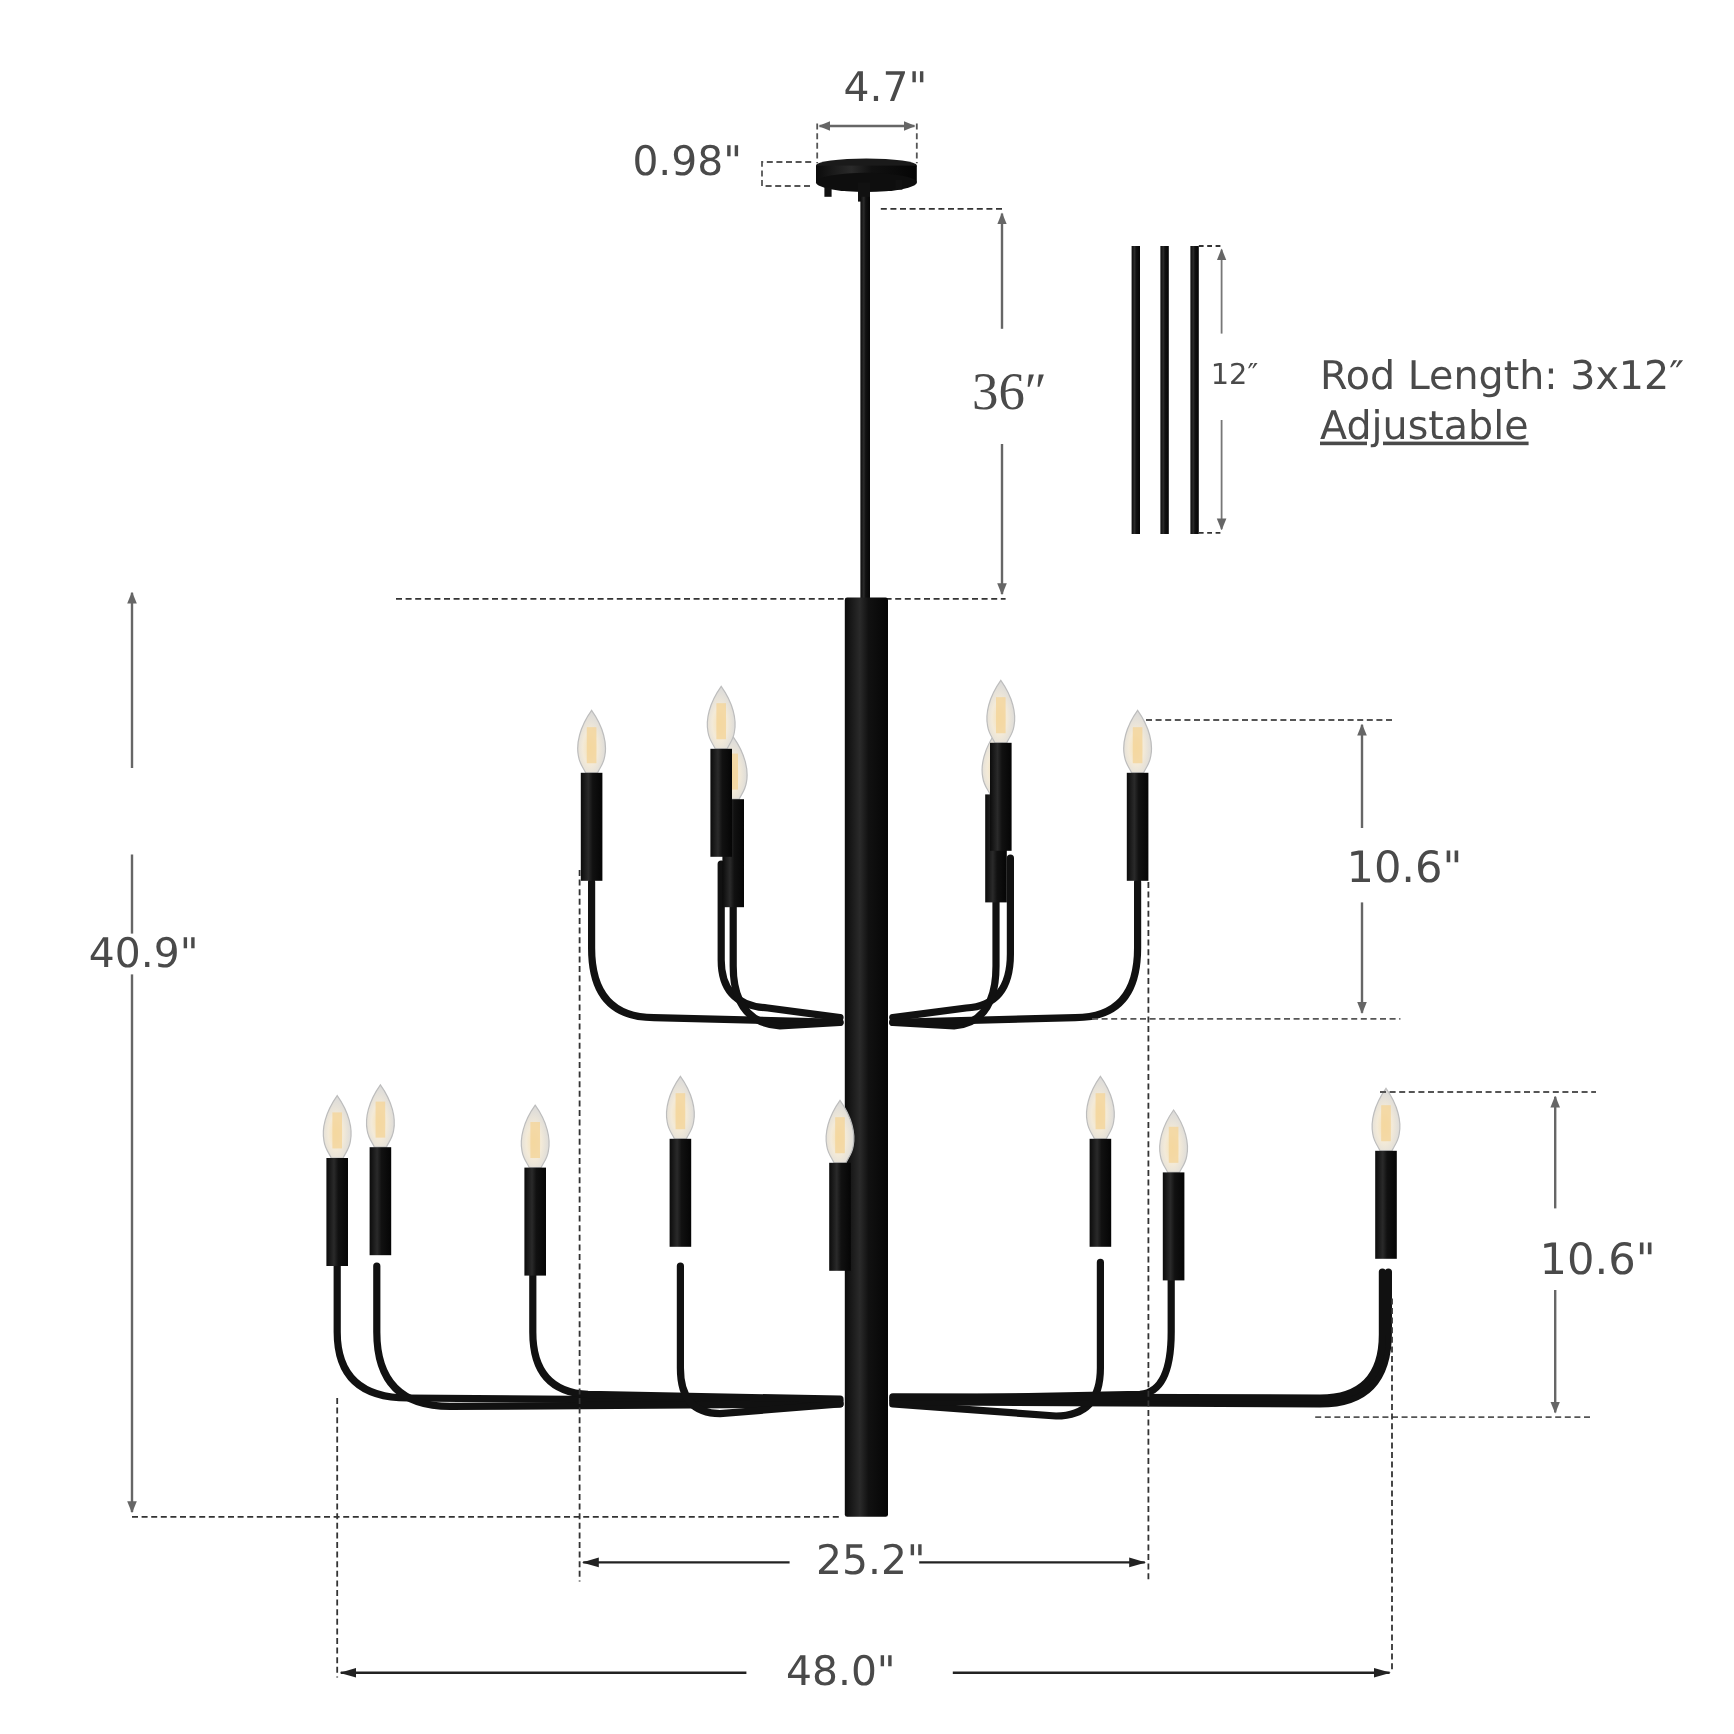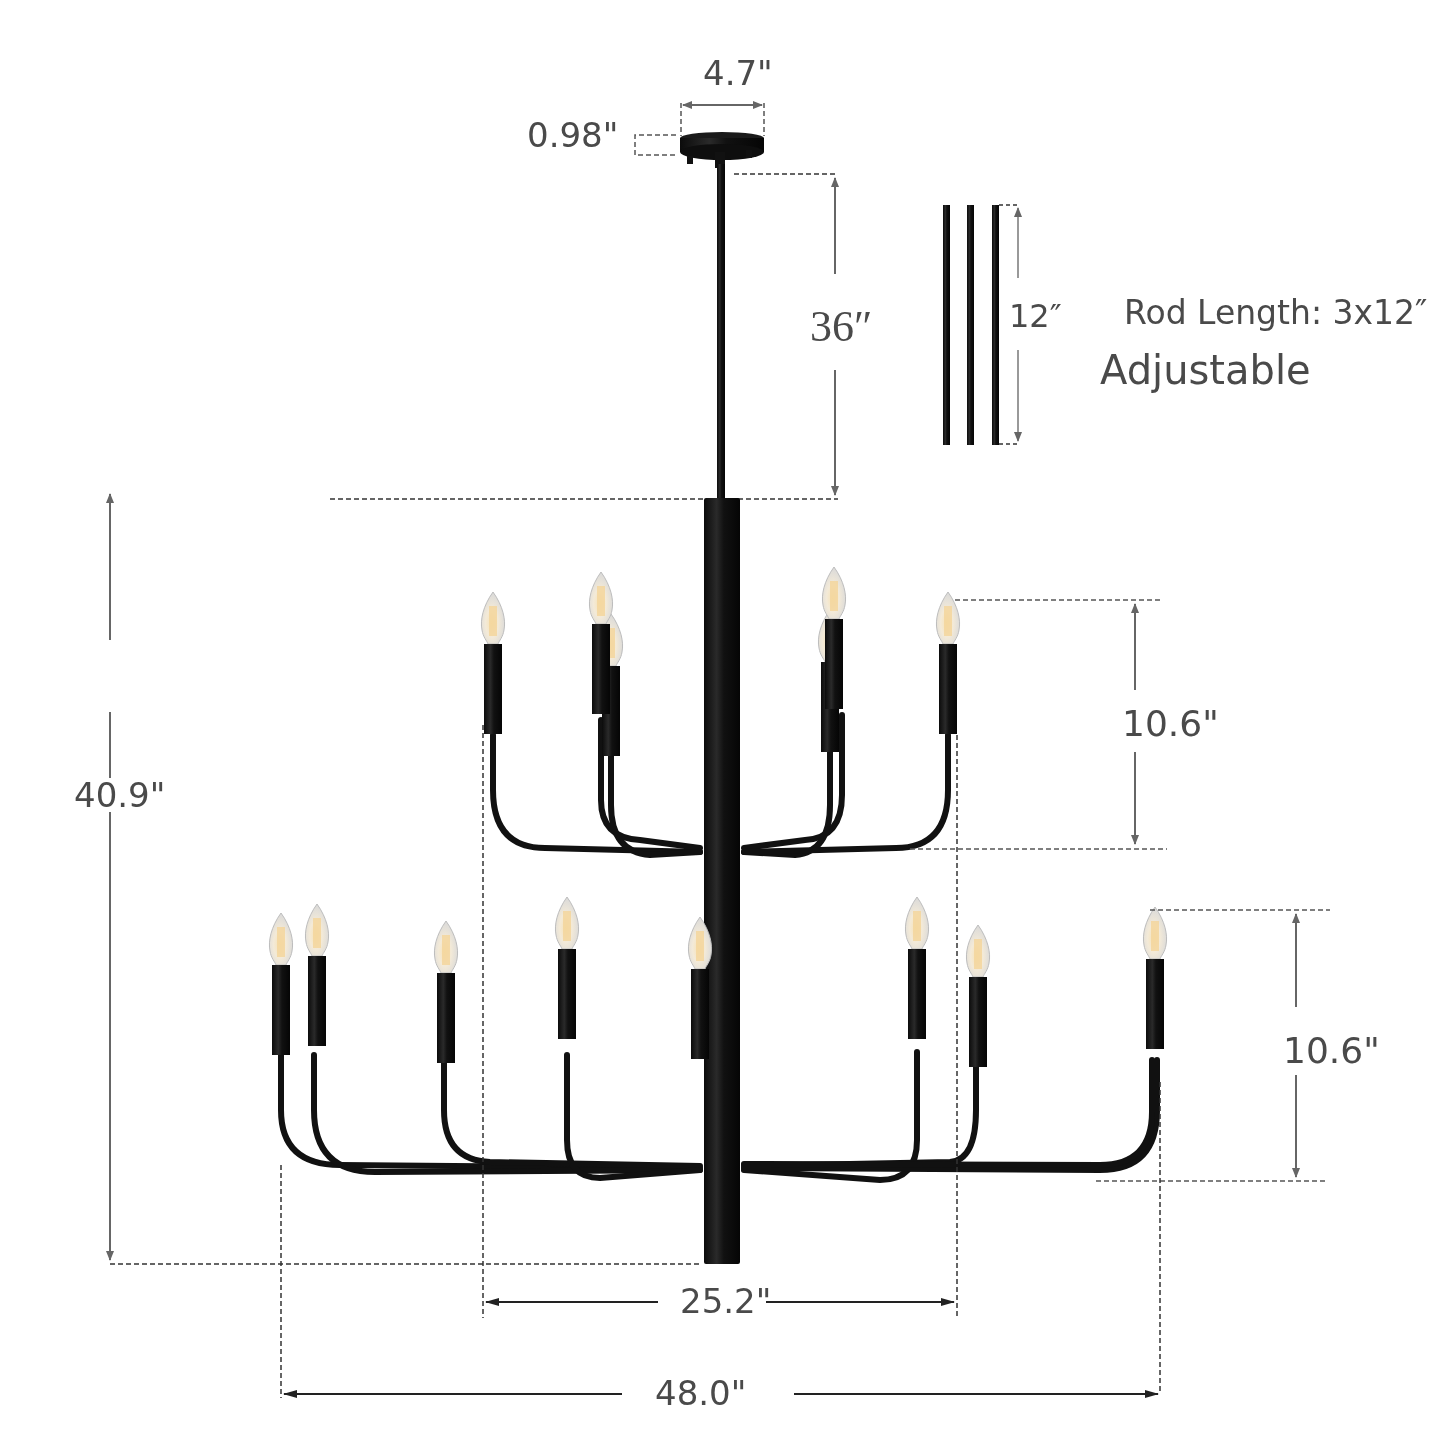--- a/index.html
+++ b/index.html
@@ -161,21 +161,21 @@
       <line x1="281" y1="1165" x2="281" y2="1398" stroke="#333" stroke-width="1.5" stroke-dasharray="5,3"></line>
       <line x1="1160" y1="1082" x2="1160" y2="1394" stroke="#333" stroke-width="1.5" stroke-dasharray="5,3"></line>
       <line x1="284" y1="1394" x2="622" y2="1394" stroke="#222" stroke-width="2" marker-start="url(#arrStartK)"></line>
       <line x1="794" y1="1394" x2="1158" y2="1394" stroke="#222" stroke-width="2" marker-end="url(#arrEndK)"></line>
     </g>
   </svg>
 
   <div class="label" style="left:703px;top:56px;font-size:34px;">4.7"</div>
   <div class="label" style="left:527px;top:118px;font-size:34px;">0.98"</div>
   <div class="label" style="left:810px;top:305px;font-size:44px;font-family:Liberation Serif, serif;">36″</div>
-  <div class="label" style="left:1009px;top:300px;font-size:32px;background:#fff;">12″</div>
-  <div class="label" style="left:1100px;top:296px;font-size:33px;margin-left:24px;">Rod Length: 3x12″</div>
-  <div class="label" style="left:1100px;top:350px;font-size:40px;">Adjustable</div>
+  <div class="label" style="left:1009px;top:300px;font-size:24px;background:#fff;">12″</div>
+  <div class="label" style="left:1100px;top:296px;font-size:33px;">Rod Length: 3x12″</div>
+  <div class="label" style="left:1100px;top:338px;font-size:33px;text-decoration:underline;">Adjustable</div>
   <div class="label" style="left:74px;top:778px;font-size:34px;background:#fff;">40.9"</div>
   <div class="label" style="left:1122px;top:706px;font-size:36px;">10.6"</div>
   <div class="label" style="left:1283px;top:1033px;font-size:36px;">10.6"</div>
   <div class="label" style="left:680px;top:1284px;font-size:34px;">25.2"</div>
   <div class="label" style="left:655px;top:1376px;font-size:34px;">48.0"</div>
 </div>
 
 </body></html>

